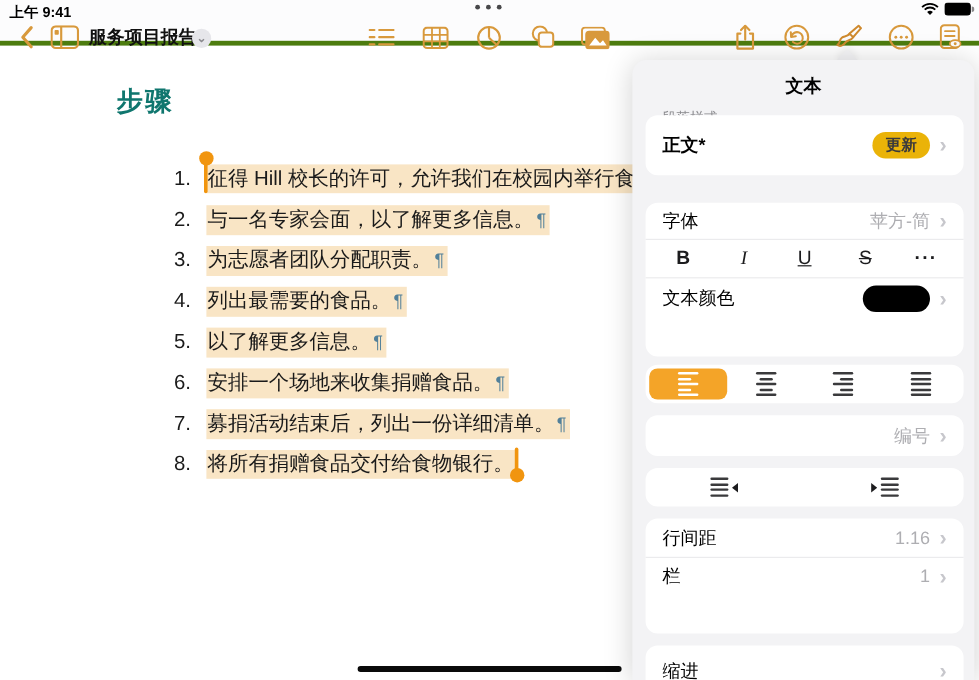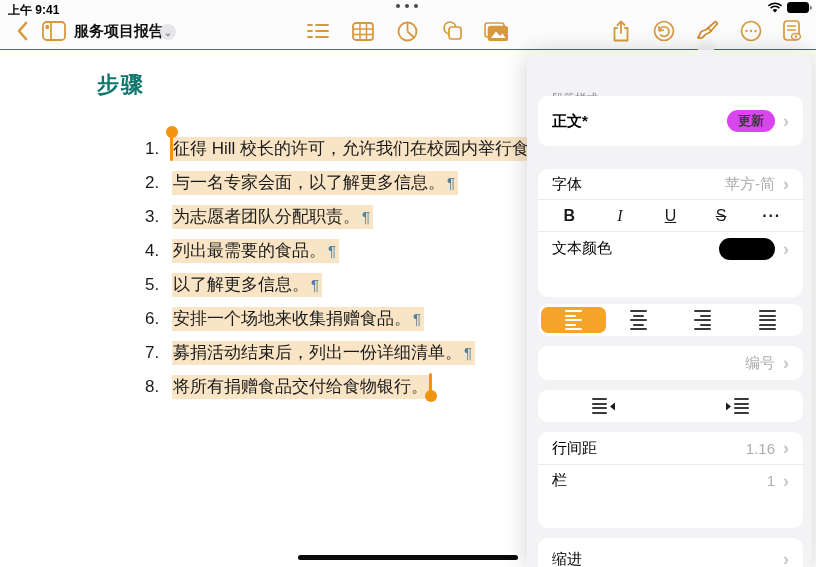--- a/index.html
+++ b/index.html
@@ -7,22 +7,22 @@
   body { font-family:"Liberation Sans", sans-serif; background:#fff; position:relative; }
 
   
   .statusbar { position:absolute; top:0; left:0; width:100%; height:16px; z-index:5; }
   .sb-time { position:absolute; left:8px; top:2px; font-size:12px; font-weight:700; color:#000; }
   .sb-dots { position:absolute; left:396px; top:4px; display:flex; gap:5px; }
   .sb-dots i { width:4px; height:4px; border-radius:50%; background:#48484a; }
   .sb-right { position:absolute; right:4px; top:2px; display:flex; align-items:center; gap:4px; }
 
   
-  .toolbar { position:absolute; top:0; left:0; width:100%; height:50px; background:#fcfcfd;
-             border-bottom:1px solid #4d7c0f; z-index:2; }
+  .toolbar { position:absolute; top:0; left:0; width:100%; height:38px; background:#fcfcfd;
+             border-bottom:4px solid #4d7c0f; z-index:2; }
   .tb-icon { position:absolute; top:17px; width:28px; height:28px; display:flex;
              align-items:center; justify-content:center; cursor:pointer; }
   .tb-title { position:absolute; left:74px; top:22px; font-size:15px; font-weight:700; color:#111; }
   .title-chevron { position:absolute; left:160px; top:24px; width:16px; height:16px; border-radius:50%;
                    background:#e6e6ea; display:flex; align-items:center; justify-content:center;
                    font-size:10px; color:#8a8a8e; font-weight:700; }
 
   
   .doc { position:absolute; top:50px; left:0; width:816px; height:517px; background:#fff; z-index:1; }
   .doc-heading { position:absolute; left:97px; top:20px; font-size:22px; font-weight:700;
@@ -49,21 +49,21 @@
                  box-shadow:-2px -2px 6px rgba(0,0,0,.06); }
   .panel-title { position:absolute; top:13px; left:0; width:100%; text-align:center;
                  font-size:15px; font-weight:700; color:#000; }
   .section-label { position:absolute; top:41px; left:25px; font-size:11.5px; color:#8a8a8e; }
   .card { position:absolute; left:11px; width:265px; background:#fff; border-radius:10px; }
   .row { display:flex; align-items:center; padding:0 14px; position:relative; }
   .row + .row { border-top:1px solid #ebebed; }
   .row .lbl { font-size:15px; color:#000; flex:0 0 auto; }
   .row .val { margin-left:auto; font-size:15px; color:#aeaeb2; }
   .row .chev { color:#c7c7cc; font-size:18px; font-weight:600; margin-left:8px; line-height:1; }
-  .badge { margin-left:auto; background:#d946ef; color:#3a3a3c; font-size:13px; font-weight:600;
+  .badge { margin-left:auto; background:#eab308; color:#3a3a3c; font-size:13px; font-weight:600;
            padding:2px 11px; border-radius:12px; }
   .chip { background:#efeff0; border-radius:7px; height:26px; display:flex; align-items:center;
           padding:0 10px; font-size:14px; color:#000; margin-left:auto; }
   .stepper { display:flex; align-items:center; background:#efeff0; border-radius:7px; height:26px;
              margin-left:8px; }
   .stepper .st-btn { width:34px; text-align:center; font-size:17px; color:#1c1c1e; cursor:pointer; }
   .stepper .st-div { width:1px; height:14px; background:#d9d9db; }
   .swatch { width:56px; height:22px; border-radius:11px; margin-left:auto; }
   .style-btn { flex:1; text-align:center; font-size:16px; color:#1c1c1e; cursor:pointer; }
   .toggle { margin-left:auto; width:47px; height:27px; border-radius:14px; background:#e9e9ea;
@@ -253,20 +253,21 @@
   <div class="sel-handle">
     <span class="sel-line" style="left:429px; top:323px; height:26px; background:#f1950f"></span>
     <span class="sel-dot" style="left:424.5px; top:340px; background:#f1950f"></span>
   </div>
 </div>
 
 <div class="homebar"></div>
 
 <div class="panel-arrow"></div>
 <div class="panel">
+  <div class="panel-title">文本</div>
   <div class="section-label">段落样式</div>
 
   <div class="card" style="top:46px; height:50px">
     <div class="row" style="height:50px">
       <span class="lbl" style="font-weight:700">正文*</span>
       <span class="badge">更新</span>
       <span class="chev">›</span>
     </div>
   </div>
 

